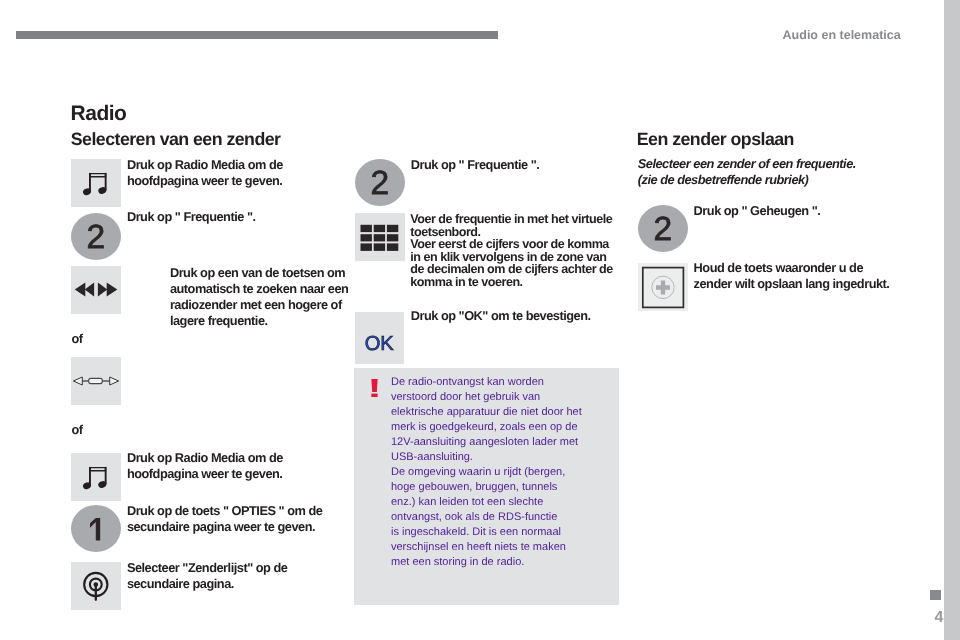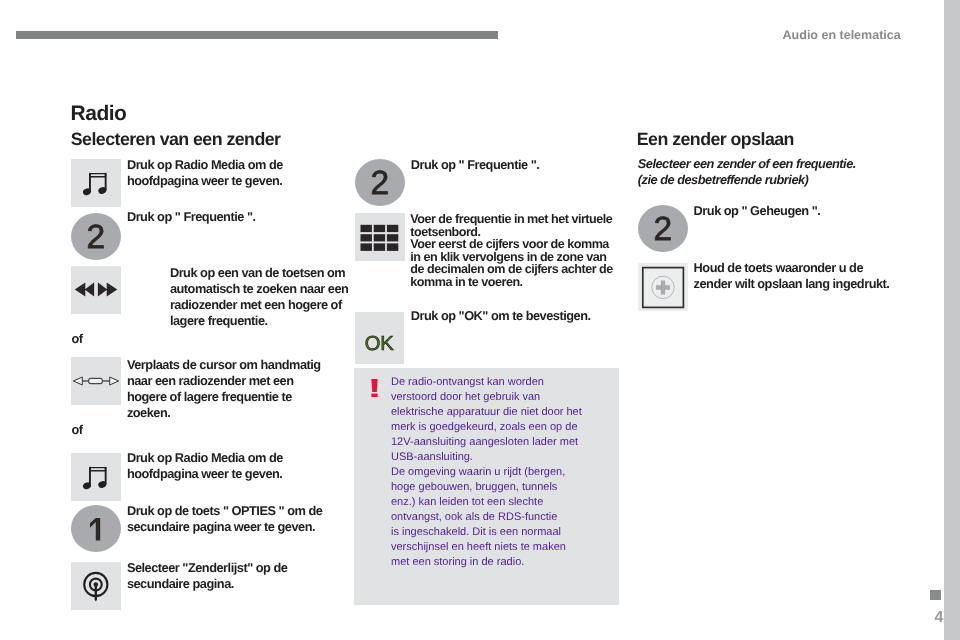--- a/index.html
+++ b/index.html
@@ -31,21 +31,21 @@
 
   
   .ibox{position:absolute;width:50px;height:48px;background:#e1e2e4;
         display:flex;align-items:center;justify-content:center;}
   .badge{position:absolute;width:49.8px;height:47px;border-radius:50%;background:#a8aaad;
          display:flex;align-items:center;justify-content:center;
          font-size:33.5px;font-weight:normal;color:#2b2627;line-height:1;
          -webkit-text-stroke:0.75px #2b2627;box-sizing:border-box;padding-top:2px;}
   .okbox{position:absolute;width:49.5px;height:52px;background:#e1e2e4;
         display:flex;align-items:center;justify-content:center;
-        font-size:20.2px;font-weight:normal;color:#4d7c0f;letter-spacing:-0.1px;
+        font-size:20.2px;font-weight:normal;color:#1d4ed8;letter-spacing:-0.1px;
         -webkit-text-stroke:0.65px #1d1a1b;line-height:1;padding-top:13px;box-sizing:border-box;}
 
   
   .warn{position:absolute;left:338px;top:368px;width:265px;height:237px;background:#e1e2e4;box-sizing:border-box;}
   .warn .bang{position:absolute;left:17.1px;top:10.7px;width:7px;height:18.2px;font-size:0;}
   .warn .wtext{position:absolute;left:37px;top:6.8px;right:4px;font-size:11px;color:#4c1d95;
                line-height:15px;white-space:pre;font-weight:normal;}
 
   
   .wm{position:absolute;left:680.5px;top:605.5px;font-size:26.8px;color:#8e8f92;letter-spacing:0px;line-height:1;}
@@ -138,21 +138,20 @@
     </div>
   <div class="txt" style="left:110.9px;top:265.2px;width:206px;margin-left:43px;">Druk op een van de toetsen om automatisch te zoeken naar een radiozender met een hogere of lagere frequentie.</div>
 
   <div class="ortxt" style="left:55.4px;top:333.0px;">of</div>
 
   <div class="ibox" style="left:55px;top:357px;">
       <svg width="50" height="48" viewBox="0 0 50 48">
         <use href="#cursor-glyph"></use>
       </svg>
     </div>
-  <div class="txt" style="left:110.9px;top:356.7px;width:206px;">Verplaats de cursor om handmatig naar een radiozender met een hogere of lagere frequentie te zoeken.</div>
 
   <div class="ortxt" style="left:55.4px;top:423.8px;">of</div>
 
   <div class="ibox" style="left:55px;top:452.8px;">
       <svg width="50" height="48" viewBox="0 0 50 48">
         <use href="#note-glyph"></use>
       </svg>
     </div>
   <div class="txt" style="left:110.9px;top:449.5px;width:206px;">Druk op Radio Media om de hoofdpagina weer te geven.</div>
 

